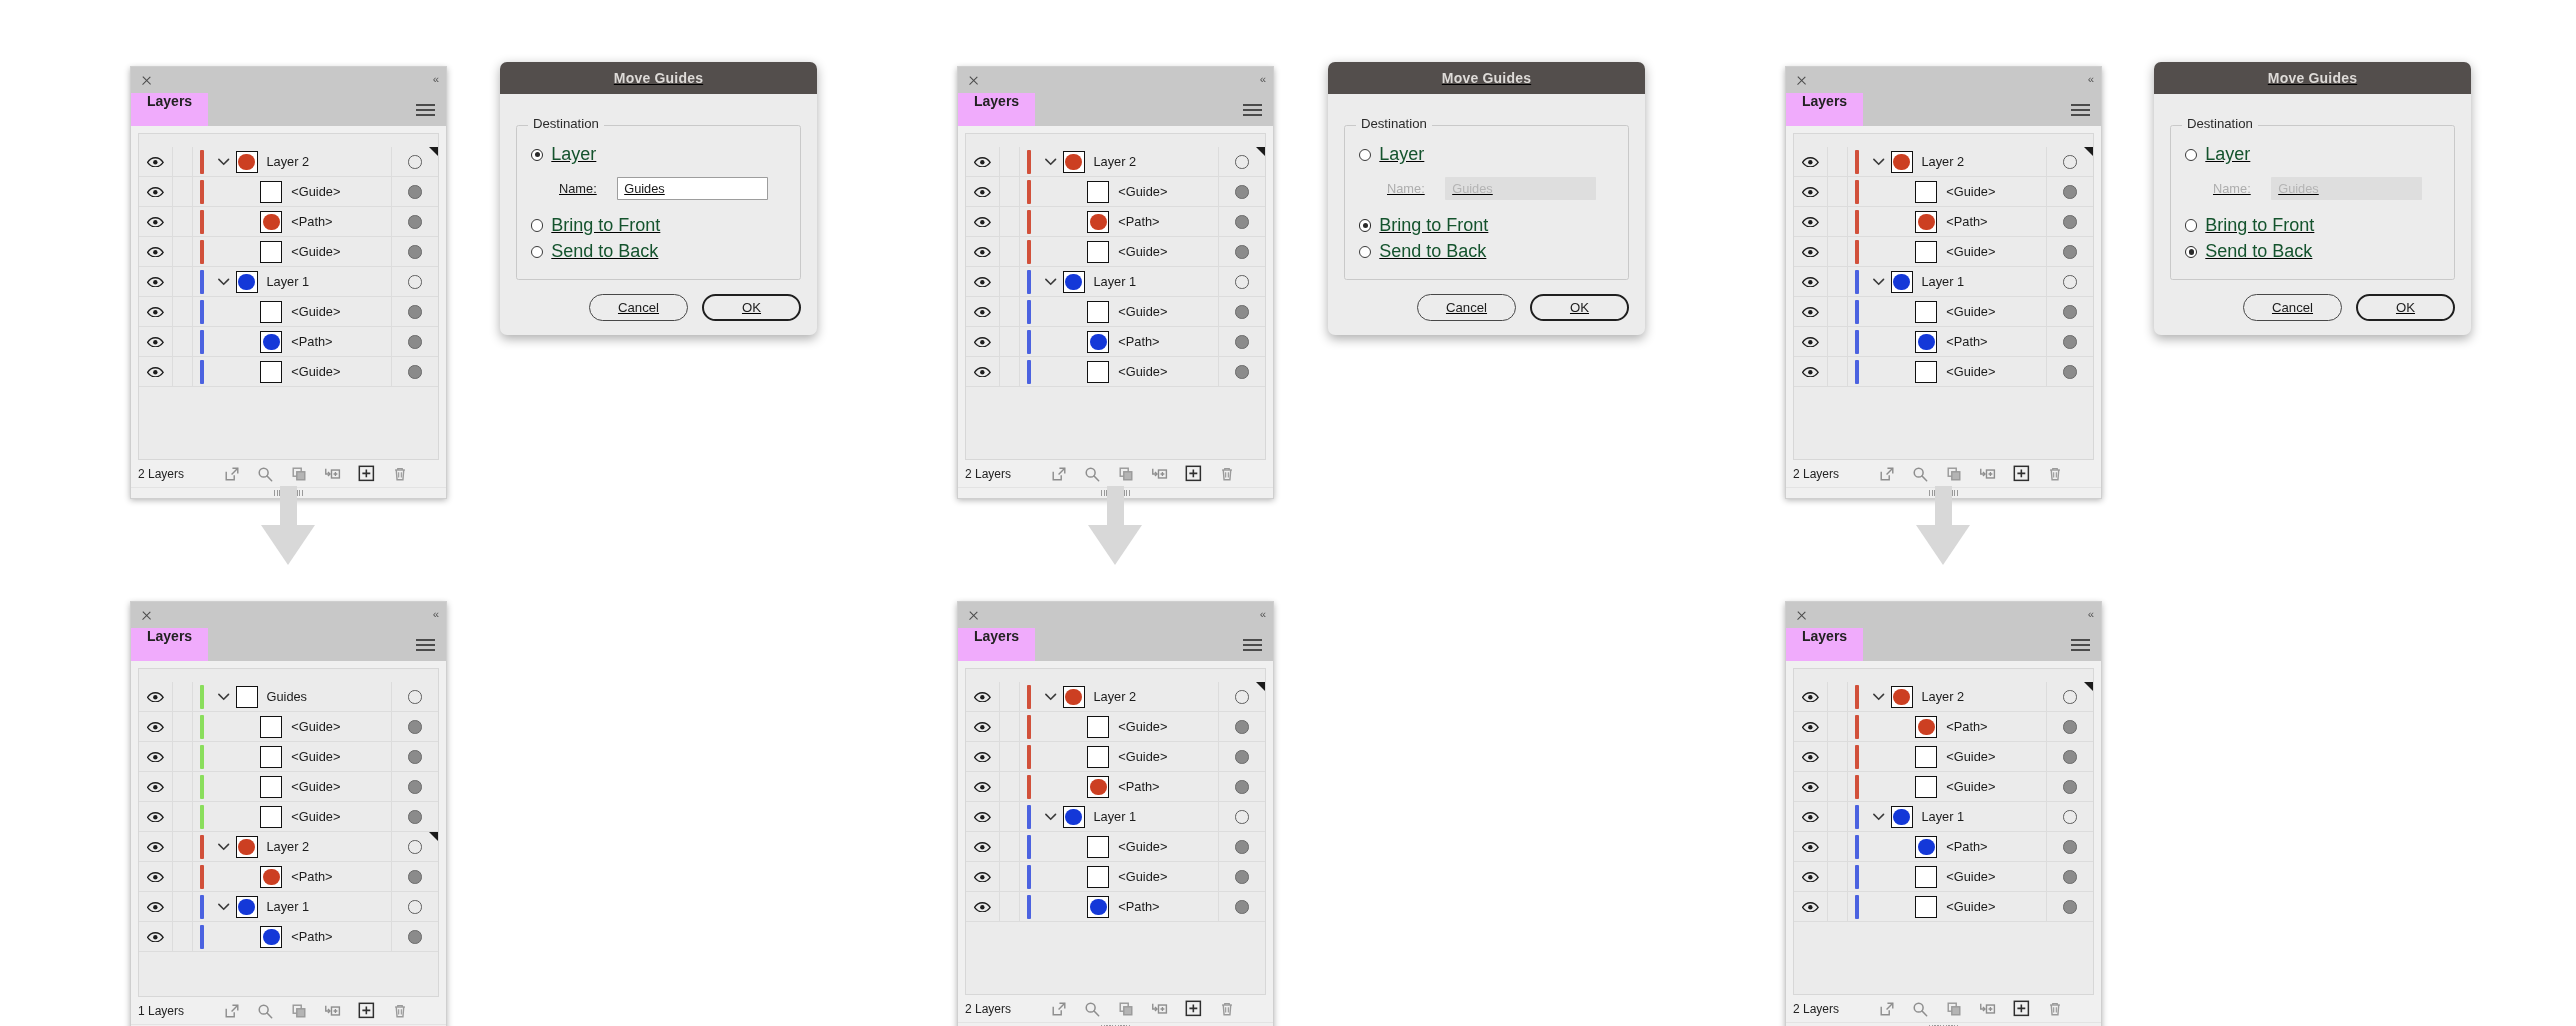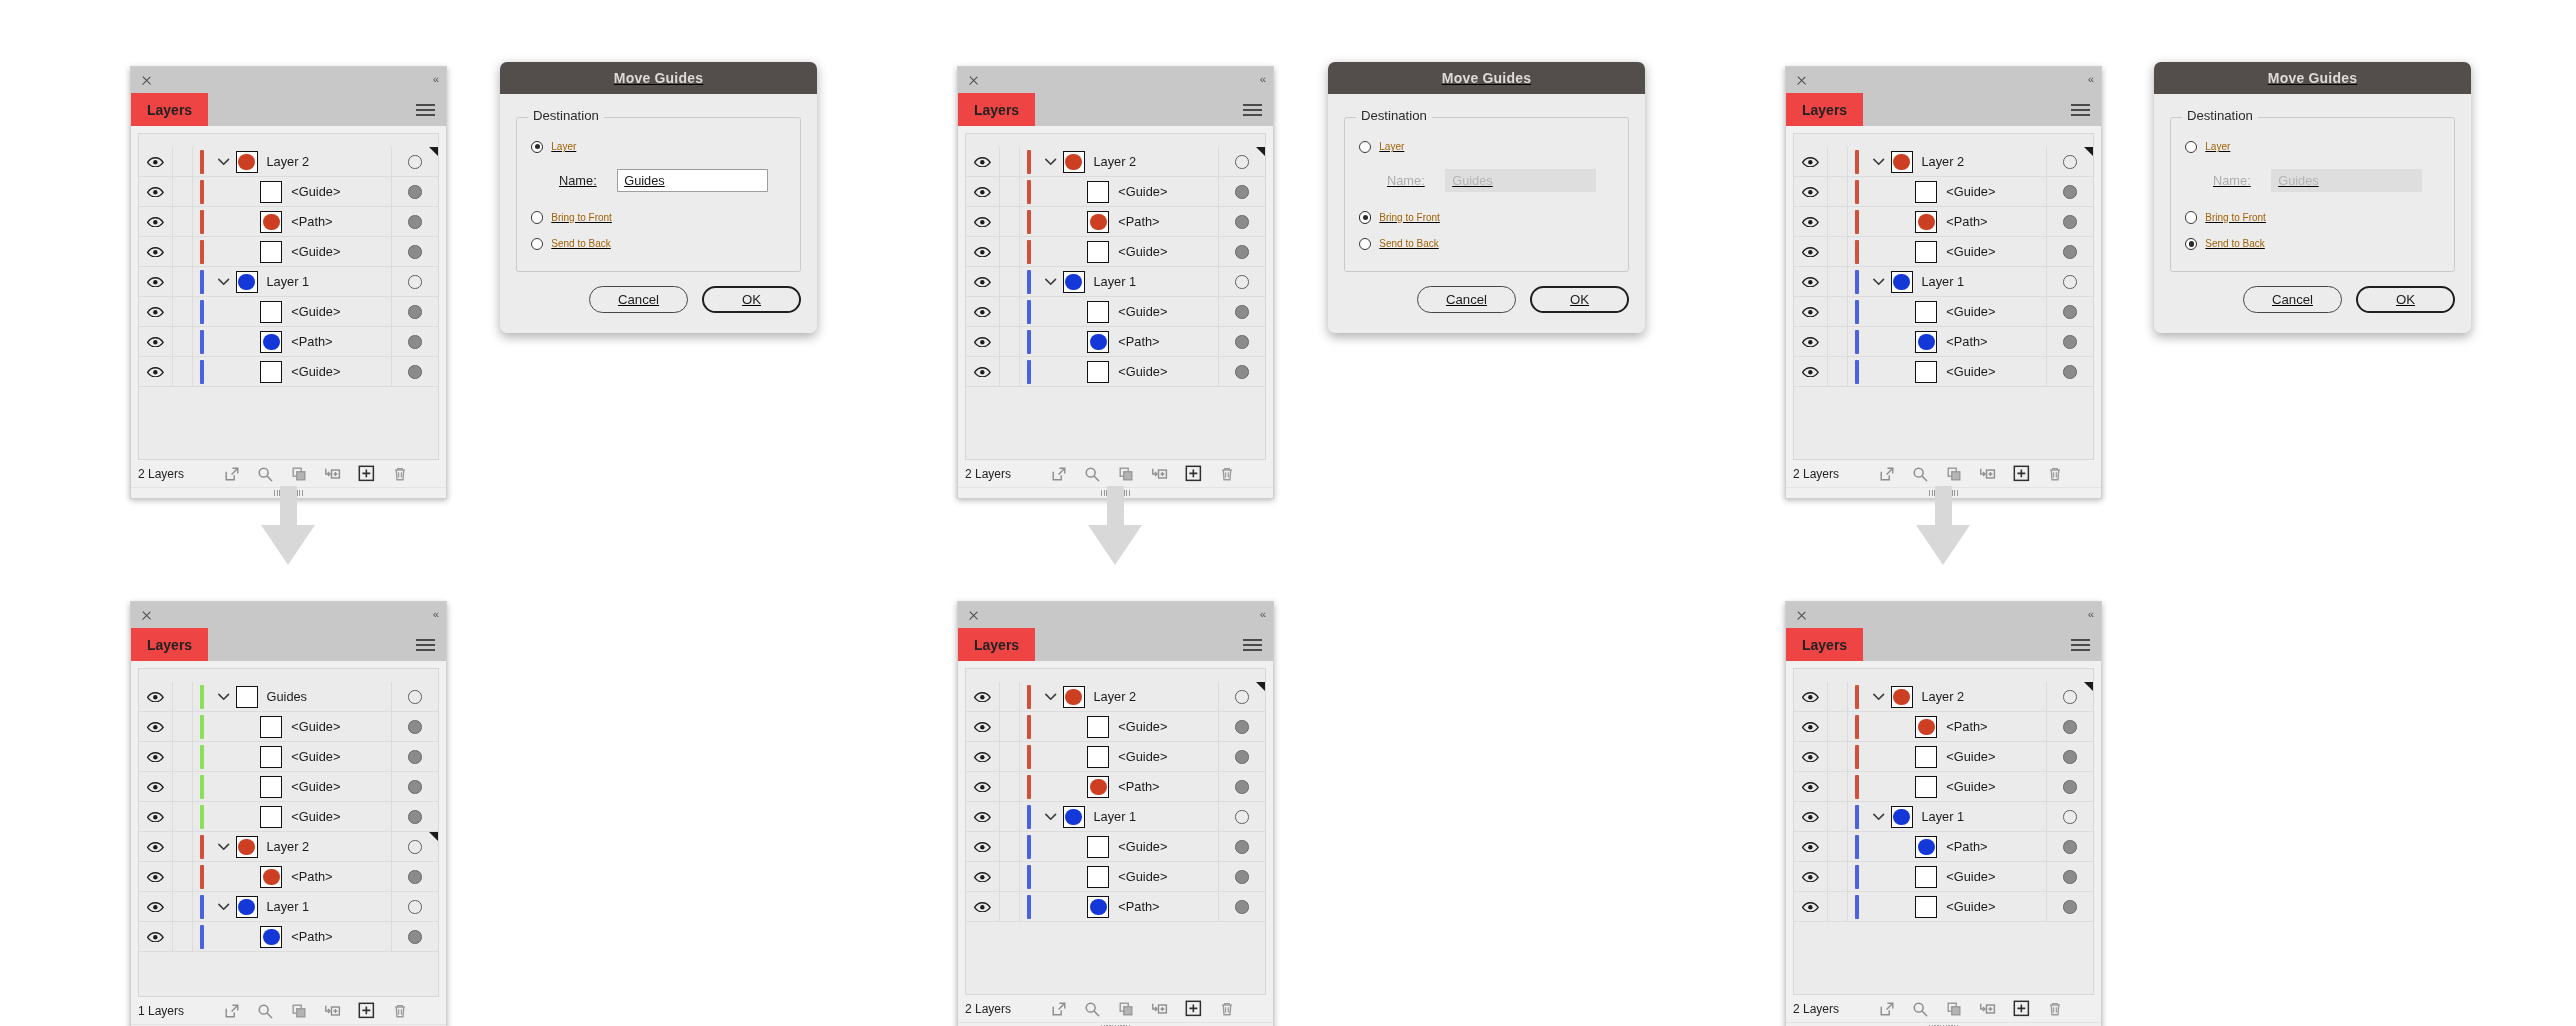--- a/index.html
+++ b/index.html
@@ -33,21 +33,21 @@
   }
   .close-x:before{transform:rotate(45deg);}
   .close-x:after{transform:rotate(-45deg);}
   .collapse-ic{font-size:11.4px;color:#555;line-height:1;letter-spacing:-1.8px;}
 
   .panel-tabbar{
     height:33px;background:#c8c8c8;display:flex;align-items:stretch;
     position:relative;
   }
   .tab{
-    background:#ef4444;padding:0 16px;display:flex;align-items:center;
+    background:#f0abfc;padding:0 16px;display:flex;
     font-size:14px;color:#222;font-weight:bold;
   }
   .tabfill{flex:1;}
   .hamburger{
     width:26.4px;display:flex;flex-direction:column;justify-content:center;
     gap:3.1px;padding-right:10.6px;margin-left:auto;align-items:flex-end;
   }
   .hamburger i{display:block;width:19.4px;height:1.8px;background:#4b4b4b;}
 
   .rows-wrap{
@@ -135,40 +135,40 @@
     position:absolute;width:317px;
     background:#ececec;border-radius:7px;
     box-shadow:0 3.5px 10.6px rgba(0,0,0,.32);
     overflow:hidden;box-sizing:border-box;text-decoration:underline;
   }
   .dlg-title{
     height:32px;background:#534e4c;color:#dedbd8;
     display:flex;align-items:center;justify-content:center;
     font-size:14px;font-weight:bold;letter-spacing:0.2px;
   }
-  .dlg-body{padding:14px 16px 20px 16px;}
+  .dlg-body{padding:14px 16px 14px 16px;margin-top:8px;}
   .fieldset{
     border:0.9px solid #c9c9c9;border-radius:2.6px;
     padding:14px 14px 12.3px 14px;position:relative;margin-top:8.8px;
   }
   .legend{
     position:absolute;top:-9.7px;left:10.6px;background:#ececec;
     padding:0 5.3px;font-size:13.2px;color:#2b2b2b;
   }
   .radio-row{display:flex;align-items:center;margin:3.5px 0 3.5px 0;height:23px;}
   .radio{
     width:12.3px;height:12.3px;border-radius:50%;border:1.4px solid #3a3a3a;
     background:#fff;box-sizing:border-box;margin-right:8px;
     display:flex;align-items:center;justify-content:center;flex:0 0 auto;
   }
   .radio.checked{border-color:#2a2a2a;}
   .radio.checked:after{
     content:"";width:5.3px;height:5.3px;border-radius:50%;background:#2a2a2a;display:block;
   }
-  .radio-label{font-size:10px;color:#a16207;}
+  .radio-label{font-size:18px;color:#14532d;}
   .name-row{
     display:flex;align-items:center;margin:10.6px 0 14px 0;padding-left:28px;
   }
   .name-label{font-size:12.8px;color:#1d1d1d;width:58px;}
   .name-label.dim{color:#adadad;}
   .name-input{
     width:151px;height:23px;background:#ffffff;border:0.9px solid #9d9d9d;
     font-size:12.8px;color:#1a1a1a;padding:0 6.2px;box-sizing:border-box;
     display:flex;align-items:center;border-radius:0.9px;
   }

